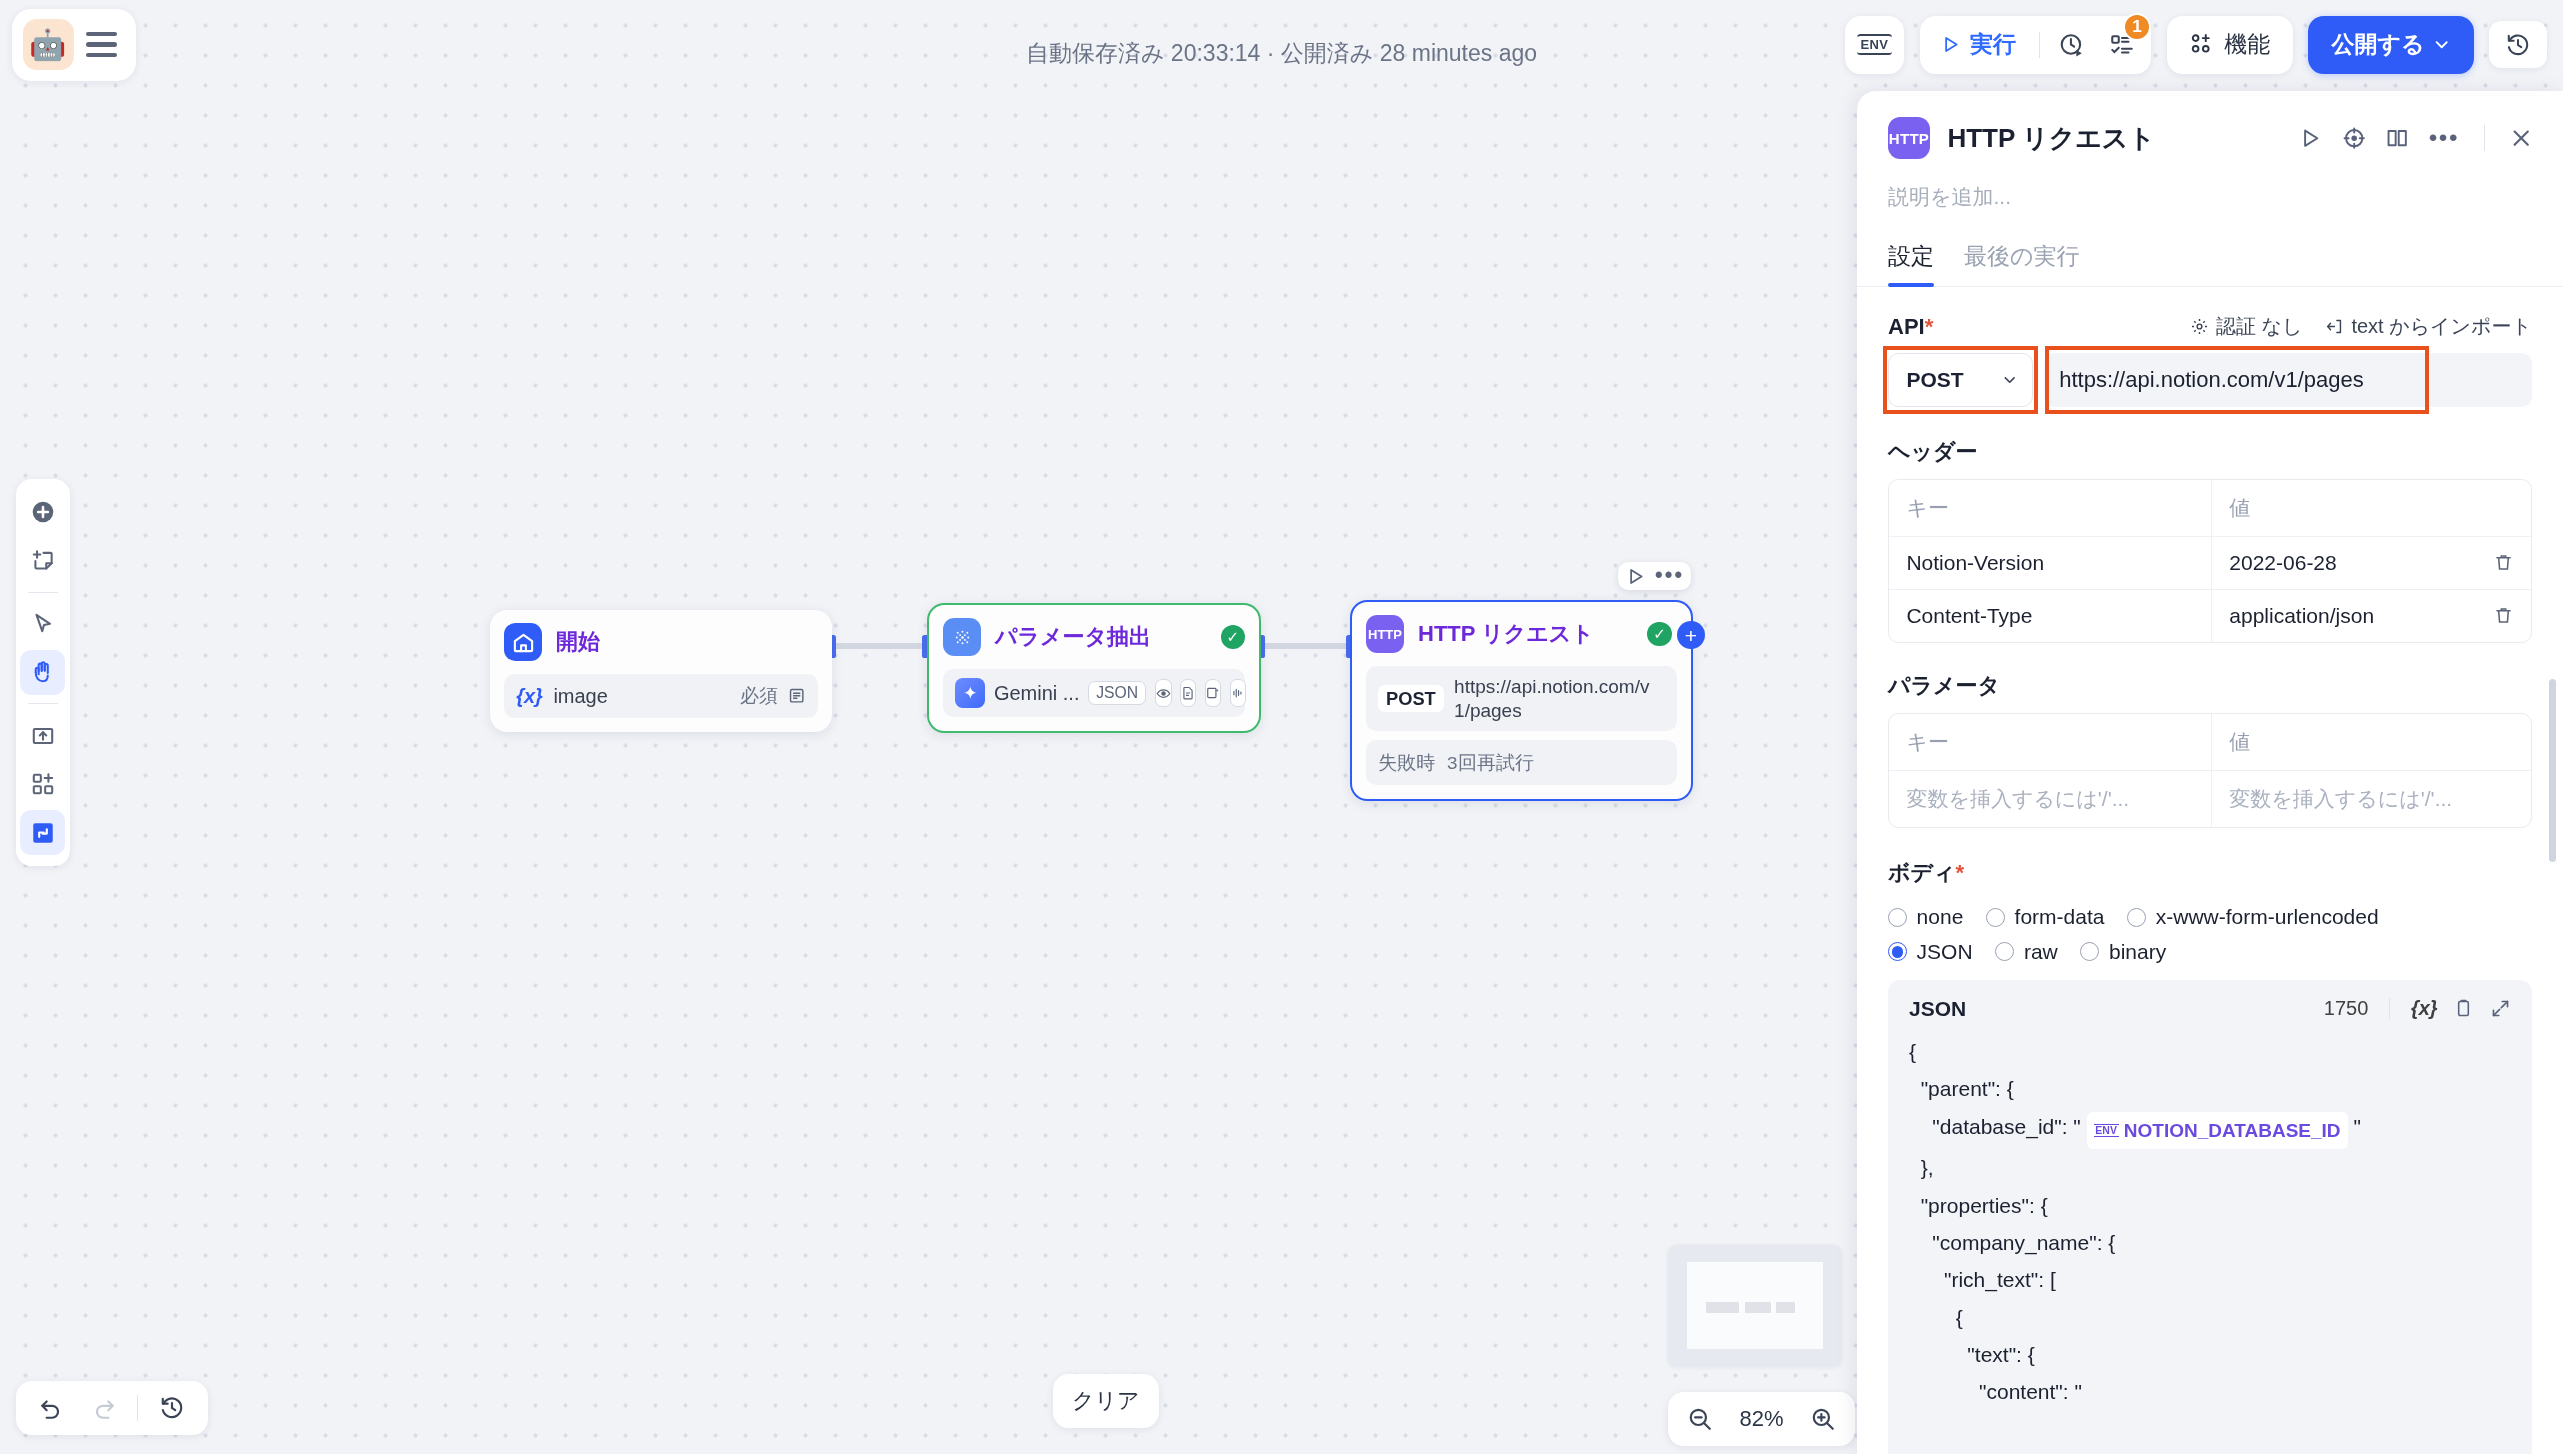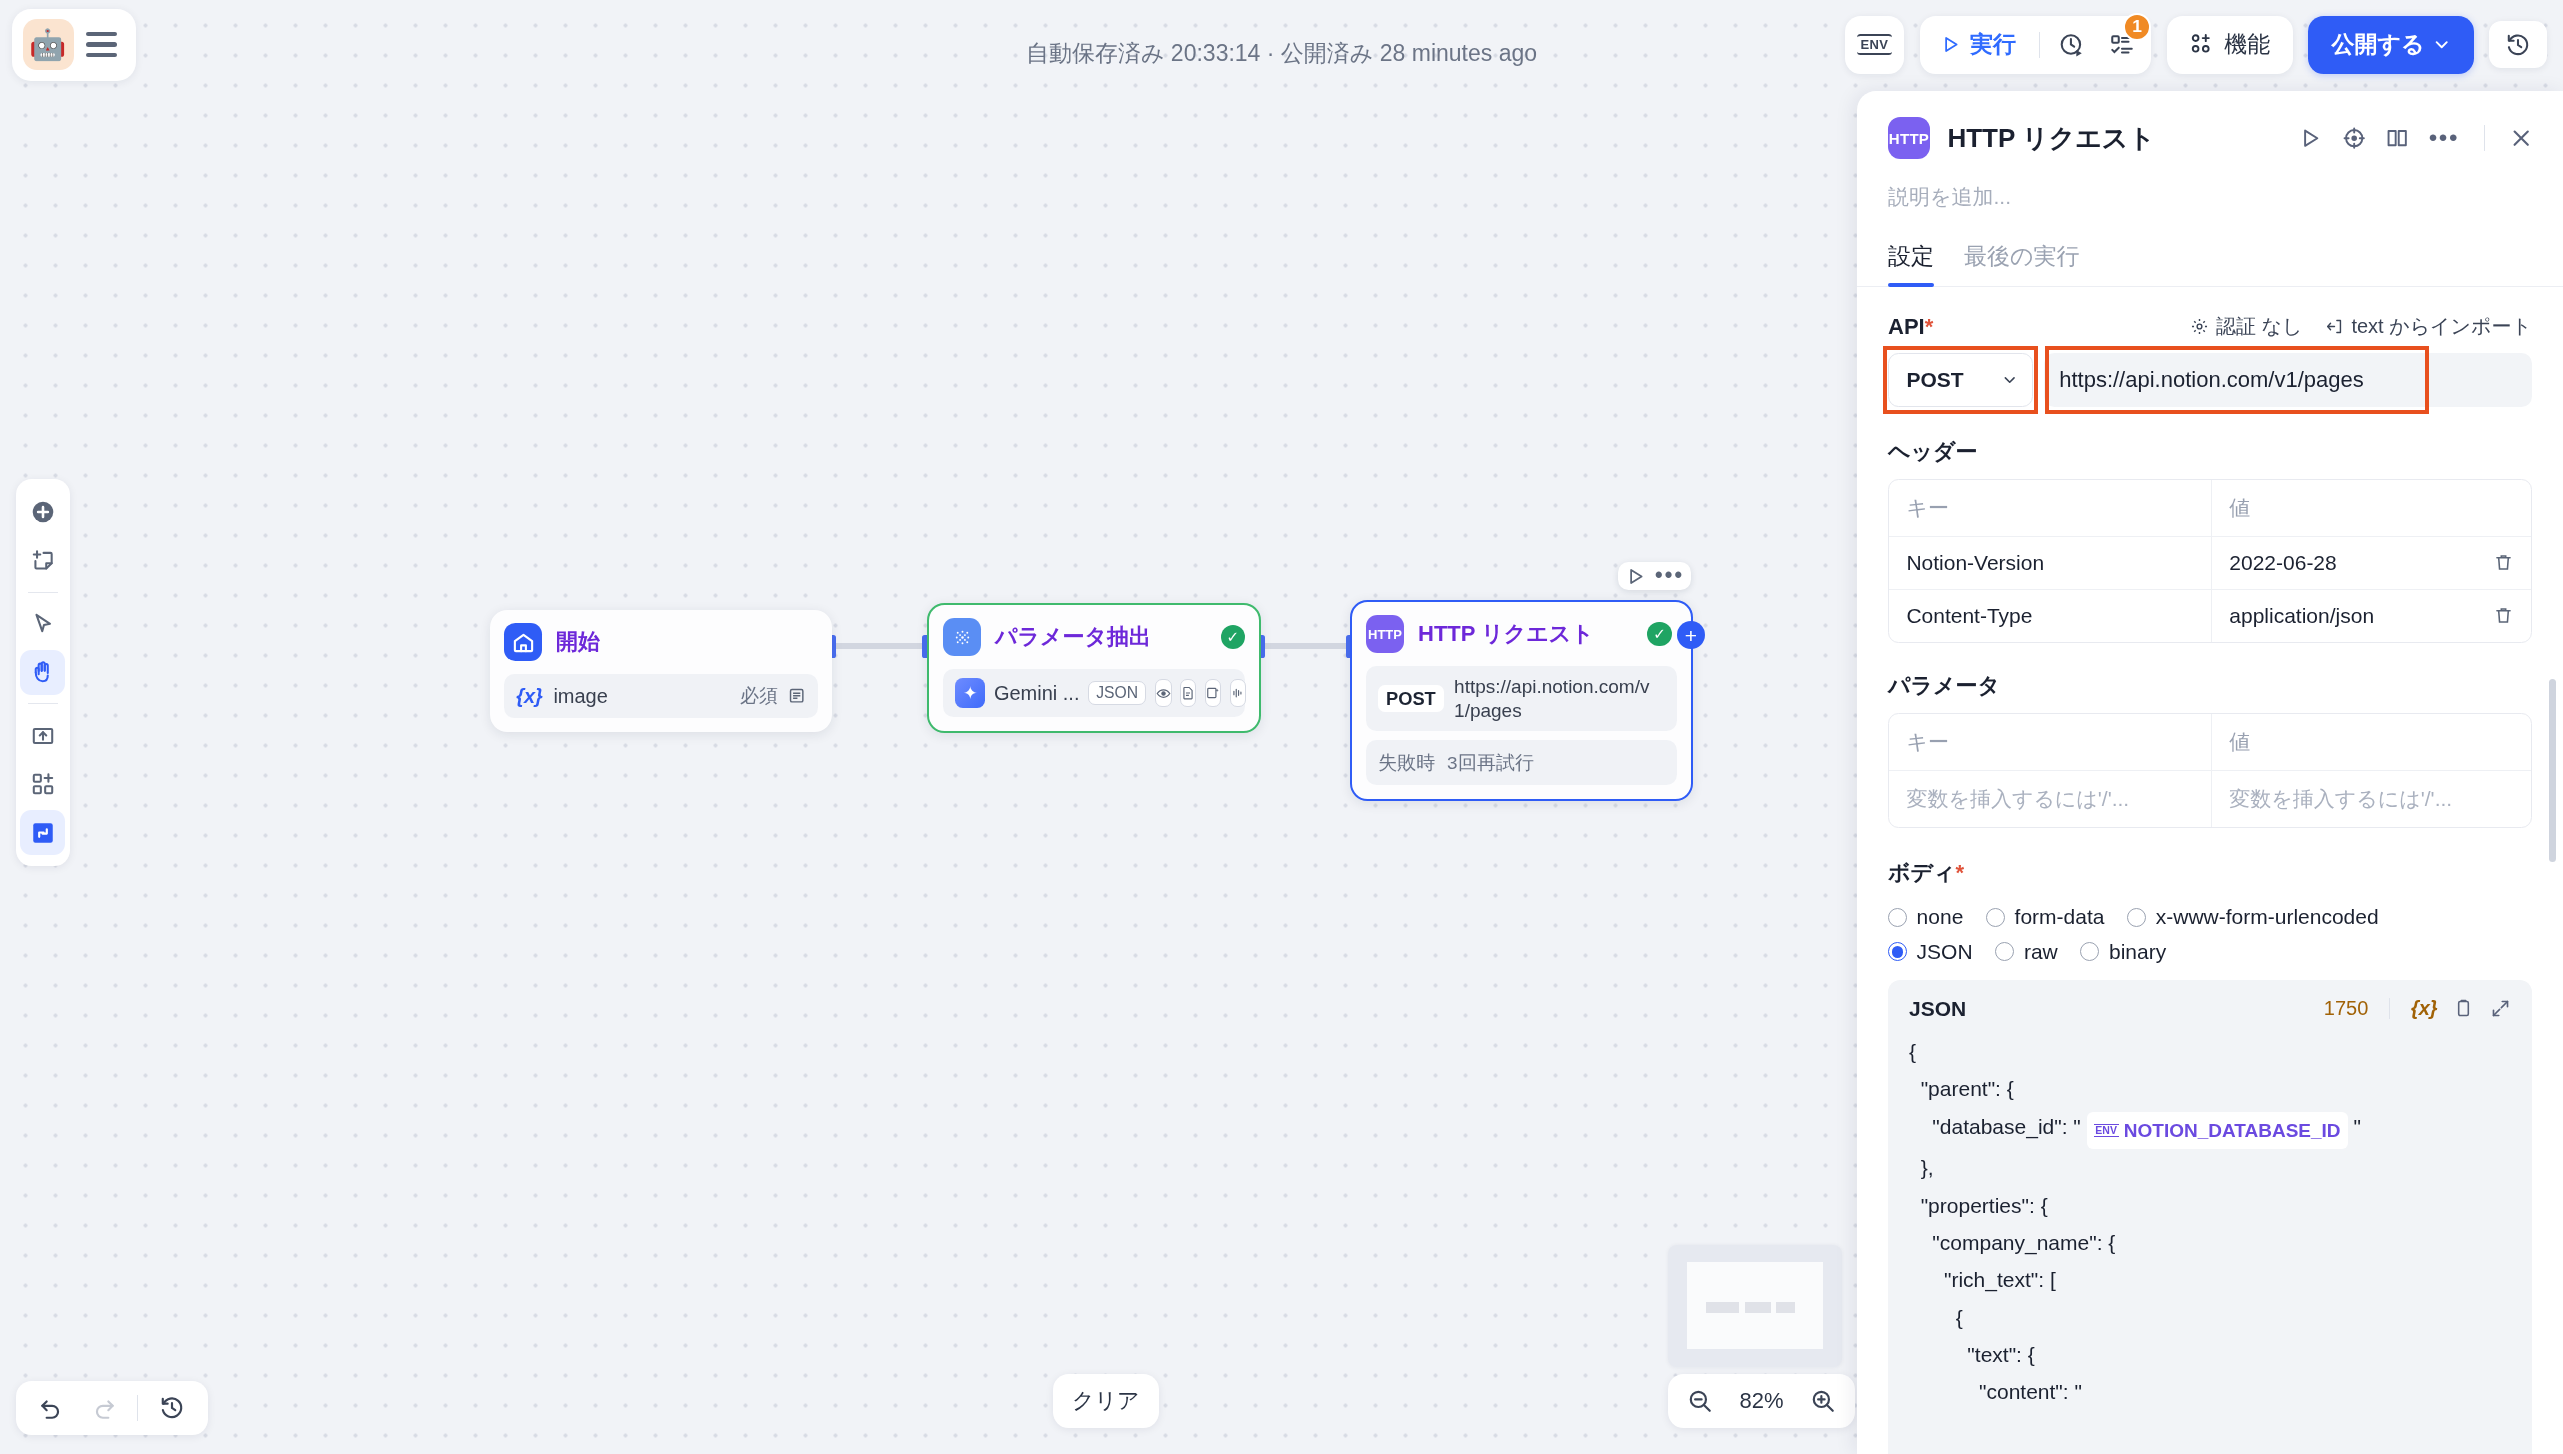--- a/index.html
+++ b/index.html
@@ -183,21 +183,21 @@
   .bottom-pill {
     position: absolute; background: #fff; border-radius: 15.7px;
     box-shadow: 0 1.7px 8.7px rgba(20,30,60,.08);
     display: flex; align-items: center; z-index: 20;
   }
   #undo-bar { left: 15.7px; bottom: 19px; height: 54px; padding: 0 12.2px; gap: 5.2px; }
   #cache-bar { left: 746px; bottom: 26px; height: 54px; padding: 0 21px; }
   #cache-bar .lbl { font-size: 22px; color: #2f6bff; white-space: nowrap; }
   #clear-bar { left: 1053px; bottom: 26px; height: 54px; padding: 0 19px; }
   #clear-bar .lbl { font-size: 22px; color: #2b3445; }
-  #zoom-bar { left: 1668px; bottom: 26px; height: 54px; padding: 0 19px; gap: 19px; }
+  #zoom-bar { left: 1668px; bottom: 8px; height: 54px; padding: 0 19px; gap: 19px; }
   #zoom-bar .pct { font-size: 22px; color: #2b3445; min-width: 59px; text-align: center; }
 
   #minimap {
     position: absolute; left: 1668px; bottom: 87px;
     width: 174px; height: 122px; background: #e6e9f0; border-radius: 8.7px;
     z-index: 19; box-shadow: 0 0.9px 4.4px rgba(20,30,60,.06);
   }
   #minimap .vp {
     position: absolute; left: 19px; top: 17.4px; width: 136px; height: 87px;
     background: #fafbfc;
@@ -267,21 +267,21 @@
     content:''; position: absolute; inset: 2.6px; border-radius: 50%; background: #2f5cf6;
   }
 
   .code-box {
     margin-top: 15.7px; background: #f2f4f7; border-radius: 12.2px;
     padding: 17.4px 21px 0; position: relative; overflow: hidden;
     height: 100%;
   }
   .code-head { display: flex; align-items: center; }
   .code-title { font-size: 21px; font-weight: 700; color: #1b2130; }
-  .code-head-right { margin-left: auto; display: flex; align-items: center; gap: 15.7px; color: #a16207; font-size: 20px; }
+  .code-head-right { margin-left: auto; display: flex; align-items: center; gap: 15.7px; color: #404040; font-size: 20px; }
   .code-pre {
     margin-top: 12.2px; font-family: "Liberation Sans", "DejaVu Sans", sans-serif;
     font-size: 21px; line-height: 1.78; color: #1b2130; white-space: pre;
   }
   .env-token {
     background: #fff; border-radius: 6.1px; padding: 1.7px 7px;
     color: #6b4ae0; font-weight: 600; display: inline-flex;
     align-items: center; gap: 5.2px; font-size: 19px;
   }
   .env-mini {

